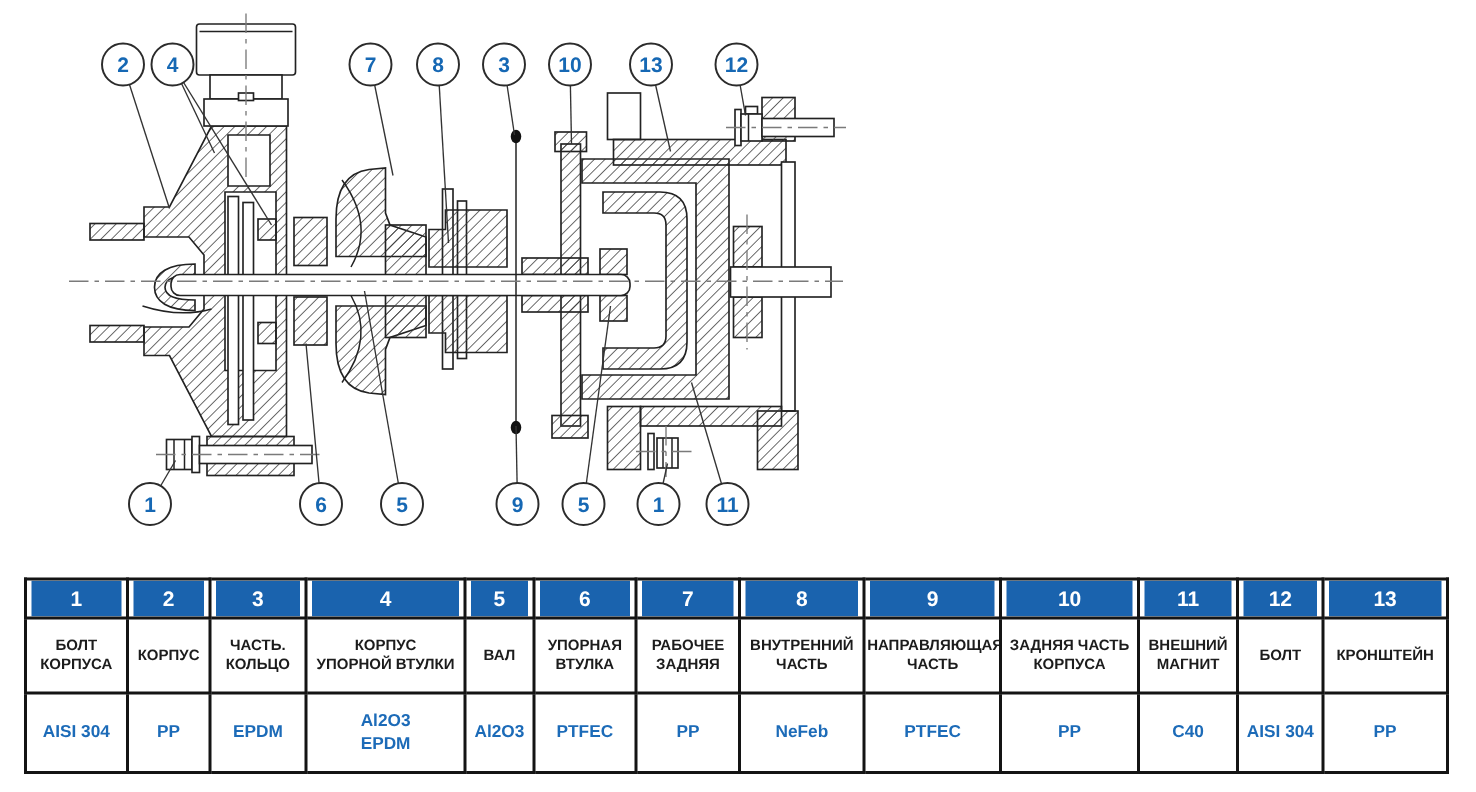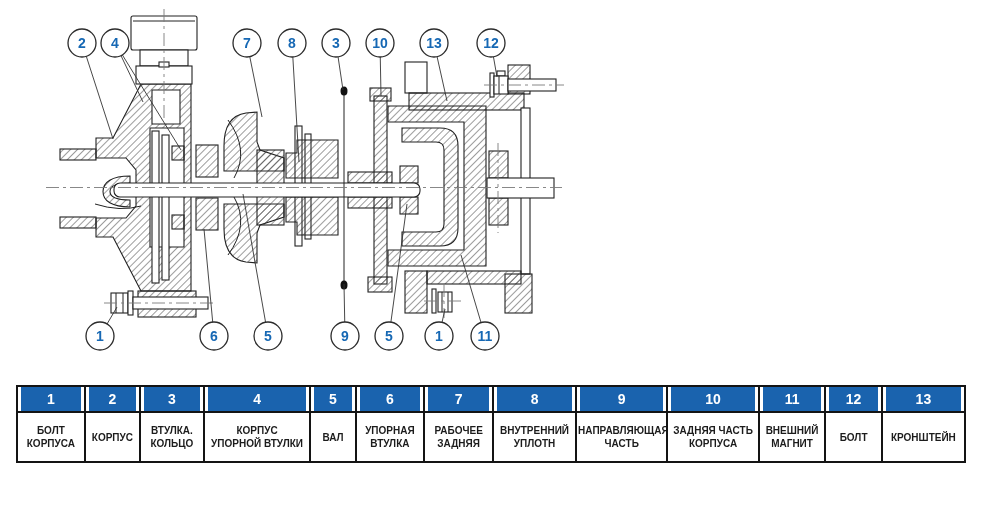--- a/index.html
+++ b/index.html
@@ -311,36 +311,52 @@
             <div class="numblk">12</div>
           </td>
       <td>
             <div class="numblk">13</div>
           </td>
     </tr>
     <tr class="r-name">
       <td>БОЛТ
 КОРПУСА</td>
       <td>КОРПУС</td>
-      <td>ВТУЛКА.
+      <td>ЧАСТЬ.
 КОЛЬЦО</td>
       <td>КОРПУС
 УПОРНОЙ ВТУЛКИ</td>
       <td>ВАЛ</td>
       <td>УПОРНАЯ
 ВТУЛКА</td>
       <td>РАБОЧЕЕ
 ЗАДНЯЯ</td>
       <td>ВНУТРЕННИЙ
-УПЛОТН</td>
+ЧАСТЬ</td>
       <td>НАПРАВЛЯЮЩАЯ
 ЧАСТЬ</td>
       <td>ЗАДНЯЯ ЧАСТЬ
 КОРПУСА</td>
       <td>ВНЕШНИЙ
 МАГНИТ</td>
       <td>БОЛТ</td>
       <td>КРОНШТЕЙН</td>
     </tr>
+    <tr class="r-mat">
+      <td>AISI 304</td>
+      <td>PP</td>
+      <td>EPDM</td>
+      <td>Al2O3
+EPDM</td>
+      <td>Al2O3</td>
+      <td>PTFEC</td>
+      <td>PP</td>
+      <td>NeFeb</td>
+      <td>PTFEC</td>
+      <td>PP</td>
+      <td>C40</td>
+      <td>AISI 304</td>
+      <td>PP</td>
+    </tr>
   </tbody>
     </table>
 
 </div>
 
 </body></html>

